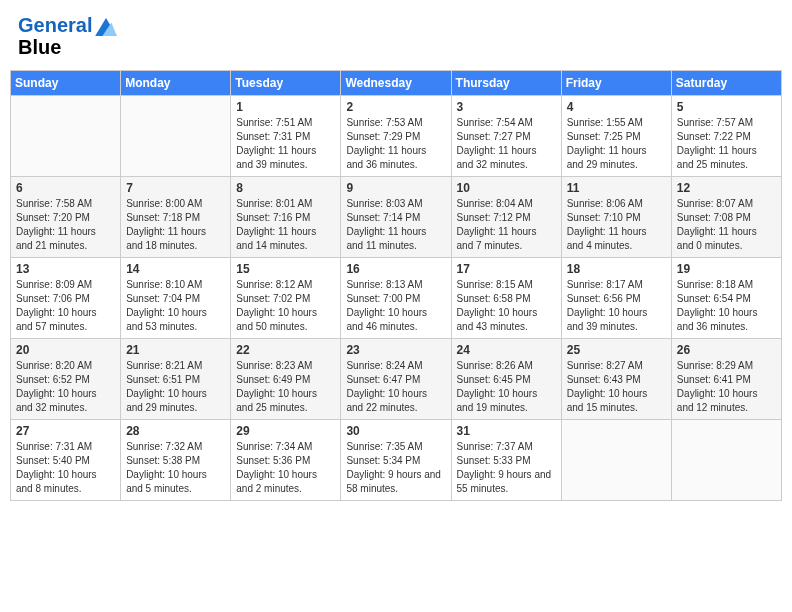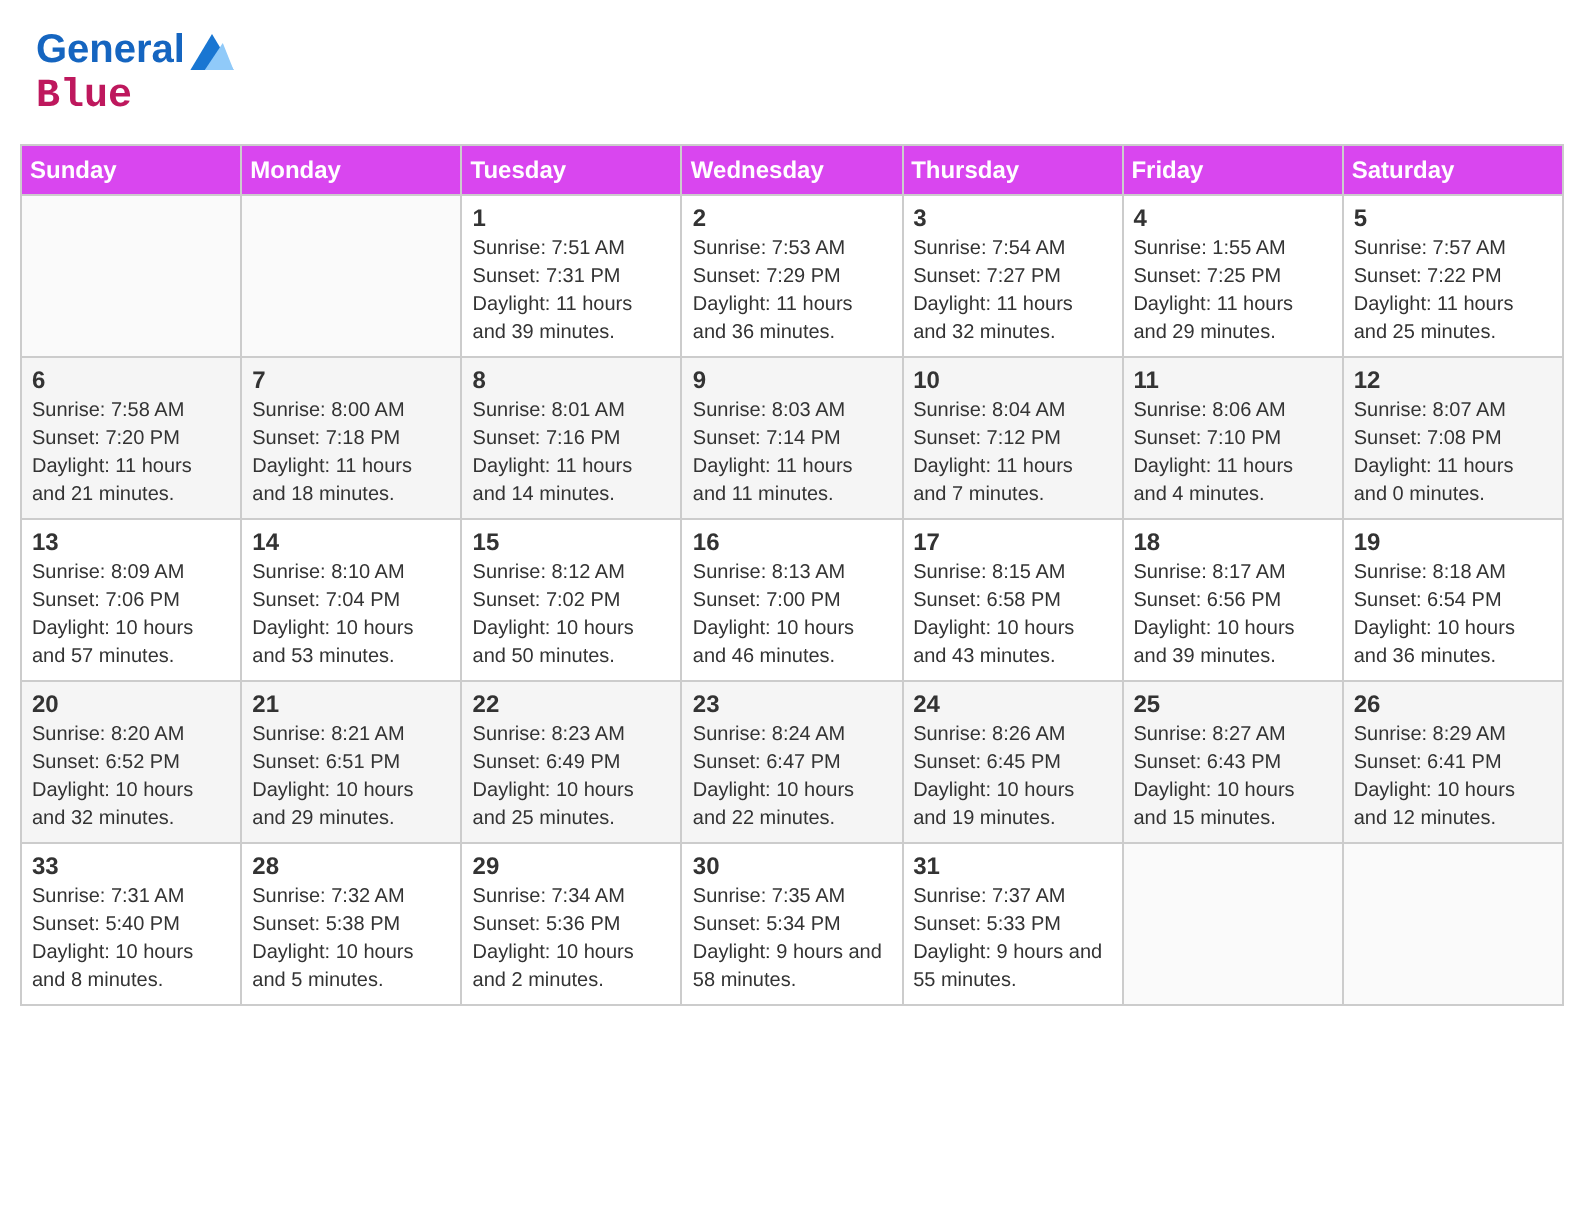--- a/index.html
+++ b/index.html
@@ -38,21 +38,21 @@
     .location {
       font-size: 14px;
       color: #555;
     }
     .calendar {
       width: 100%;
       border-collapse: collapse;
       font-size: 11px;
     }
     .calendar th {
-      background: #d946ef;
+      background: #3b82f6;
       color: #fff;
       padding: 5px 4px;
       text-align: left;
       font-size: 12px;
       border: 1px solid #ccc;
     }
     .calendar td {
       border: 1px solid #ccc;
       vertical-align: top;
       padding: 4px 5px;
@@ -81,21 +81,21 @@
   </style>
 </head>
 <body>
 
 <div class="header">
   <div class="logo">
     <div>
       <div class="logo-text"><span style="color:#1565c0;font-weight:bold;">General</span><svg width="22" height="18" viewBox="0 0 24 20" xmlns="http://www.w3.org/2000/svg" style="display:inline-block;vertical-align:middle;margin-left:3px">
             <polygon points="0,20 12,0 24,20" fill="#1976d2"></polygon>
             <polygon points="8,20 18,5 24,20" fill="#90caf9"></polygon>
-          </svg><br><span style="color:#be185d;font-weight:bold;font-family:Liberation Mono, monospace;">Blue</span></div>
+          </svg><br><span style="color:#000000;font-weight:bold;">Blue</span></div>
     </div>
   </div>
   <div class="title-block">
     <div class="month-title"></div>
     <div class="location"></div>
   </div>
 </div>
 
 <table class="calendar">
   <thead>
@@ -271,21 +271,21 @@
         </td>
         <td>
           <span class="day-num">26</span>
           <div class="day-info">Sunrise: 8:29 AM
 Sunset: 6:41 PM
 Daylight: 10 hours and 12 minutes.</div>
         </td>
       </tr>
       <tr>
         <td>
-          <span class="day-num">33</span>
+          <span class="day-num">27</span>
           <div class="day-info">Sunrise: 7:31 AM
 Sunset: 5:40 PM
 Daylight: 10 hours and 8 minutes.</div>
         </td>
         <td>
           <span class="day-num">28</span>
           <div class="day-info">Sunrise: 7:32 AM
 Sunset: 5:38 PM
 Daylight: 10 hours and 5 minutes.</div>
         </td>

